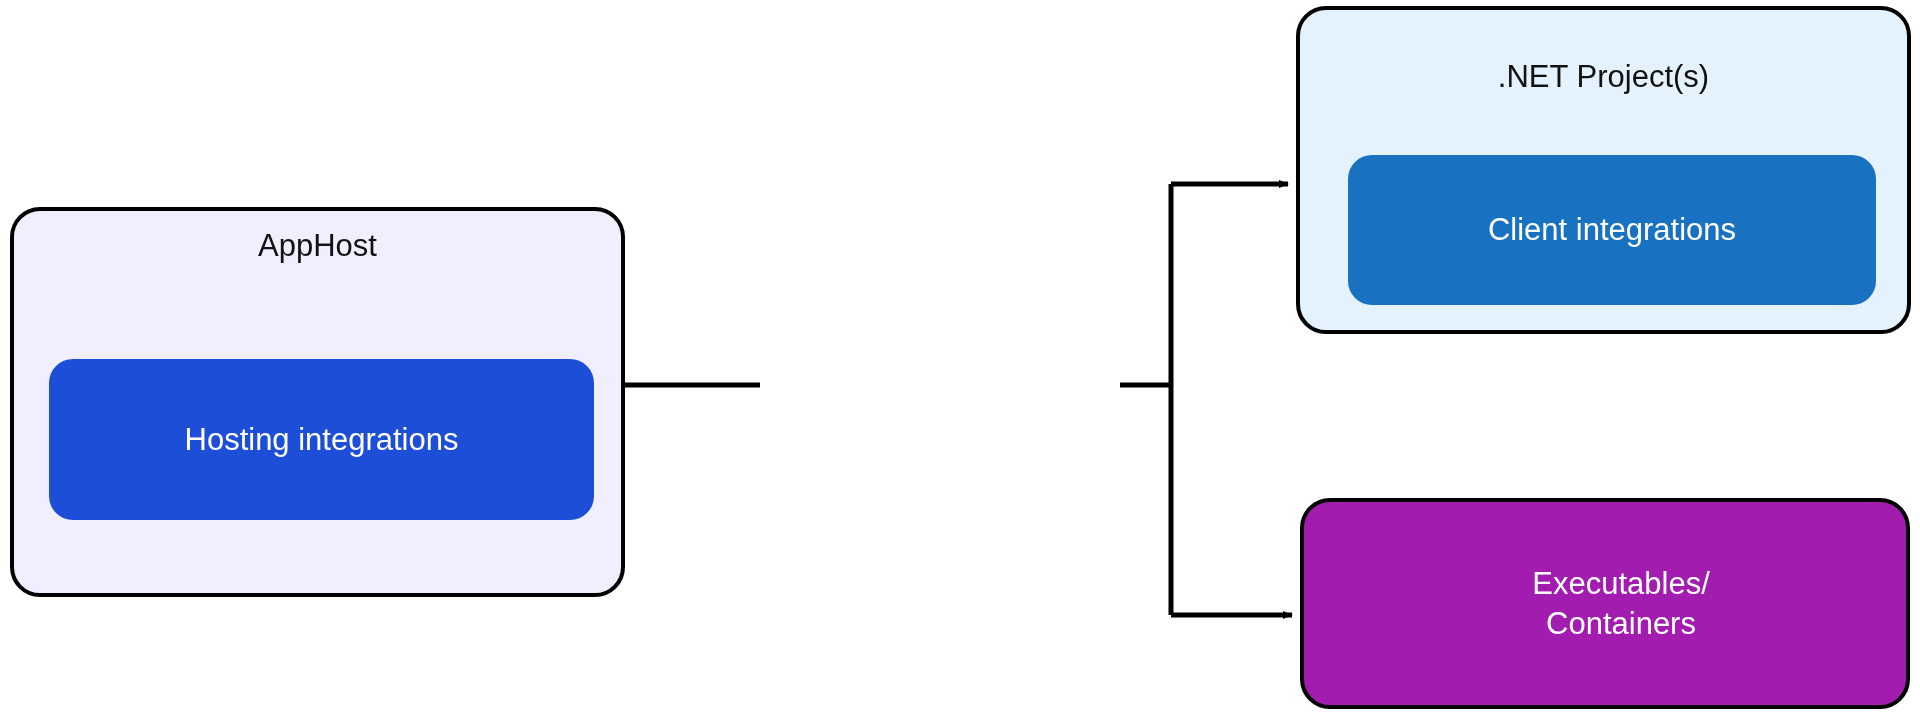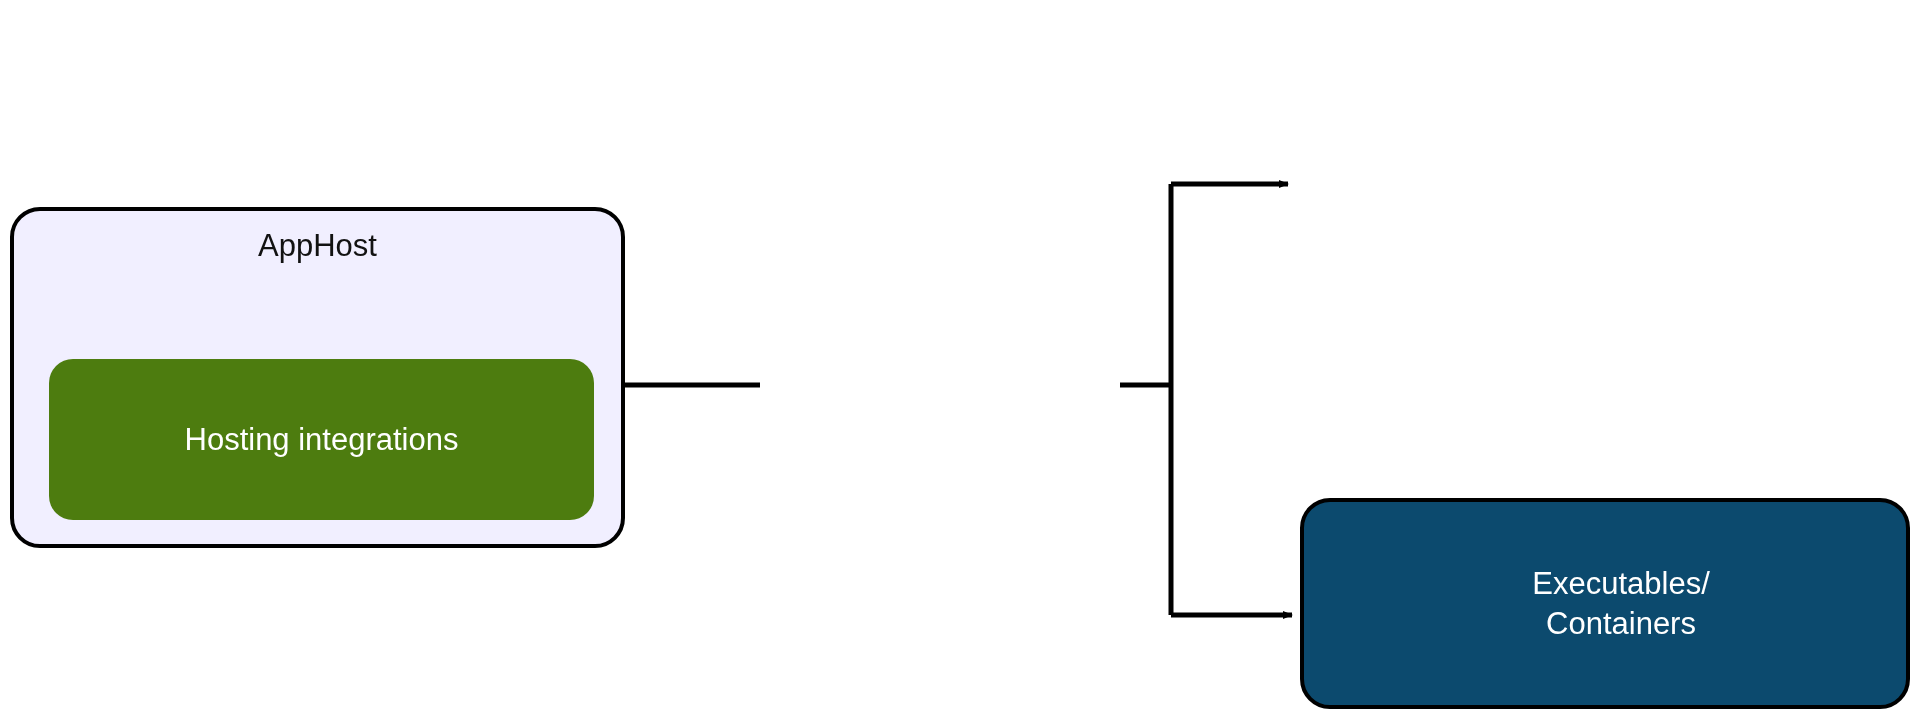--- a/index.html
+++ b/index.html
@@ -42,39 +42,39 @@
     align-items: center;
     justify-content: center;
     text-align: center;
   }
 
   
   #apphost-box {
     left: 10px;
     top: 207px;
     width: 615px;
-    height: 341px;
+    height: 390px;
     background: #f1efff;
   }
   #apphost-title {
     position: absolute;
     left: 0;
     right: 0;
     top: 16px;
     text-align: center;
     font-size: 31px;
     color: #121212;
     line-height: 1.25;
   }
   #hosting-integrations-chip {
     left: 35px;
     top: 148px;
     width: 545px;
     height: 161px;
-    background: #4d7c0f;
+    background: #1d4ed8;
     color: #ffffff;
     font-size: 31px;
   }
 
   
   #dotnet-box {
     left: 1296px;
     top: 6px;
     width: 615px;
     height: 328px;
@@ -99,21 +99,21 @@
     color: #ffffff;
     font-size: 31px;
   }
 
   
   #exec-box {
     left: 1300px;
     top: 498px;
     width: 610px;
     height: 211px;
-    background: #0c4a6e;
+    background: #a21caf;
     justify-content: center;
     padding-left: 32px;
   }
   #exec-label {
     font-size: 31px;
     color: #ffffff;
     text-align: center;
     line-height: 1.28;
     white-space: pre-line;
   }
@@ -164,20 +164,24 @@
     <path d="M 1171,184 L 1288,184" stroke="#000000" stroke-width="5" fill="none" marker-end="url(#arrowhead)"></path>
 
     <path d="M 1171,615 L 1292,615" stroke="#000000" stroke-width="5" fill="none" marker-end="url(#arrowhead)"></path>
   </svg>
 
   <div class="node node-outer" id="apphost-box">
     <div id="apphost-title">AppHost</div>
     <div class="inner-chip" id="hosting-integrations-chip">Hosting integrations</div>
   </div>
 
+  <div class="node node-outer" id="dotnet-box">
+    <div id="dotnet-title">.NET Project(s)</div>
+    <div class="inner-chip" id="client-integrations-chip">Client integrations</div>
+  </div>
 
   <div class="node node-outer" id="exec-box">
     <div id="exec-label">Executables/
 Containers</div>
   </div>
 
 
 </div>
 
 </body></html>

